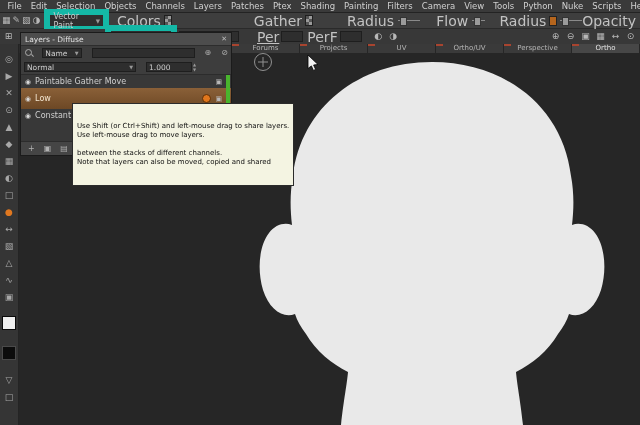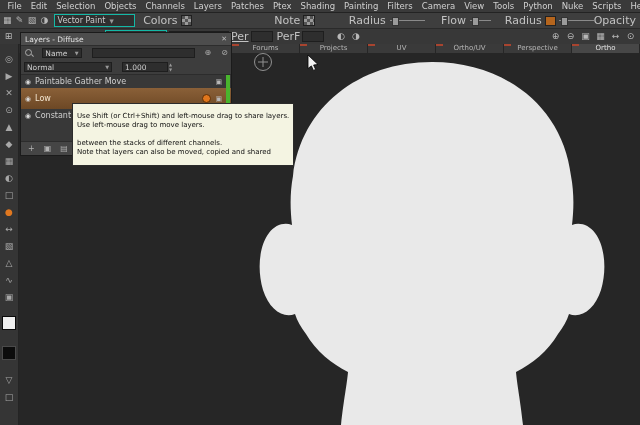--- a/index.html
+++ b/index.html
@@ -10,24 +10,24 @@
   }
   
   .menubar { position:absolute; top:0; left:0; right:0; height:12px; background:#3a3a3a;
     border-bottom:1px solid #232323; display:flex; align-items:center; padding-left:3px; }
   .menu-item { font-size:8.5px; line-height:12px; padding:0 4.5px; color:#d0d0d0; white-space:nowrap; }
   
   .toolbar-paint { position:absolute; top:13px; left:0; right:0; height:15px; background:#3e3e3e;
     border-bottom:1px solid #2a2a2a; display:flex; align-items:center; }
   .tbicon { width:13px; height:13px; margin-left:2px; font-size:9px; line-height:13px; text-align:center;
     color:#b8b8b8; }
-  .dropdown { height:11px; background:#2f2f2f; border:1px solid #14b8a6; box-shadow:inset 0 1px 0 #4a4a4a00;
+  .dropdown { height:11px; background:#2f2f2f; border:6px solid #14b8a6; box-shadow:inset 0 1px 0 #4a4a4a00;
     display:flex; align-items:center; font-size:8px; padding:0 3px; color:#ccc; }
   .dropdown .arr { margin-left:4px; font-size:5.5px; color:#999; }
-  .tblabel { font-size:11px; color:#c2c2c2; white-space:nowrap; }
+  .tblabel { font-size:14px; color:#c2c2c2; white-space:nowrap; }
   .checker { width:12px; height:9px; border:1px solid #1f1f1f;
     background-image:linear-gradient(45deg,#9a9a9a 25%,transparent 25%,transparent 75%,#9a9a9a 75%),
                      linear-gradient(45deg,#9a9a9a 25%,#555 25%,#555 75%,#9a9a9a 75%);
     background-size:6px 6px; background-position:0 0,3px 3px; }
   .slider { position:relative; height:1px; background:#8a8a8a; }
   .slider .handle { position:absolute; top:-3px; left:2px; width:5px; height:7px; background:#9a9a9a; border:1px solid #333; }
   .valbox-orange { width:11px; height:8px; background:#b5651d; border:1px solid #222; }
   
   .toolbar-xform { position:absolute; top:29px; left:0; right:0; height:15px; background:#383838;
     border-bottom:1px solid #262626; display:flex; align-items:center; }
@@ -79,21 +79,21 @@
   .layer-row.selected { height:21px; background:linear-gradient(#8a6038,#6d4825); color:#f4e6d0; }
   .eye { font-size:7px; color:#d8d8d8; }
   .layer-name { white-space:nowrap; overflow:hidden; }
   .row-right { margin-left:auto; display:flex; align-items:center; gap:4px; }
   .orange-dot { width:7px; height:7px; border-radius:50%; background:#e0761c; border:1px solid #5a2f08; }
   .badge { font-size:7px; color:#b9b9b9; }
   .palette-bottom { height:13px; display:flex; align-items:center; gap:9px; padding:0 7px;
     background:#454545; border-top:1px solid #2c2c2c; font-size:8px; color:#b2b2b2; }
   
   .tooltip { position:absolute; left:72px; top:103px; z-index:9; background:#f4f4e2;
-    border:1px solid #2b2b2b; padding:8px 4px; font-size:7px; line-height:9px; color:#101010; }
+    border:1px solid #2b2b2b; padding:18px 4px; font-size:7px; line-height:9px; color:#101010; }
   .tooltip div { white-space:nowrap; min-height:9px; }
   
   .pointer-svg { position:absolute; left:0; top:0; z-index:20; pointer-events:none; }
 </style>
 </head>
 <body>
 
 <div class="app">
 
   <div class="menubar">
@@ -121,21 +121,21 @@
     <span class="tbicon">▦</span>
     <span class="tbicon">✎</span>
     <span class="tbicon">▧</span>
     <span class="tbicon">◑</span>
     <div class="dropdown" style="width:92px; margin-left:4px;">
       <span>Vector Paint</span>
       <span class="arr">▼</span>
     </div>
     <span class="tblabel" style="margin-left:8px;">Colors</span>
     <span class="checker" style="margin-left:3px;"></span>
-    <span class="tblabel" style="margin-left:82px;">Note</span>
+    <span class="tblabel" style="margin-left:82px;">Gather</span>
     <span class="checker" style="margin-left:3px;"></span>
     <span class="tblabel" style="margin-left:34px;">Radius</span>
     <div class="slider" style="width:44px; margin-left:4px;">
         <span class="handle"></span>
       </div>
     <span class="tblabel" style="margin-left:16px;">Flow</span>
     <div class="slider" style="width:26px; margin-left:4px;">
         <span class="handle"></span>
       </div>
     <span class="tblabel" style="margin-left:14px;">Radius</span>
@@ -151,21 +151,21 @@
     <span class="tbicon">⊟</span>
     <span class="tbicon">↔</span>
     <span class="tbicon">↕</span>
     <span class="tbicon">⇄</span>
     <span class="tbicon">◇</span>
     <div class="dropdown" style="width:54px; margin-left:15px;">
       <span>New</span>
       <span class="arr">▼</span>
     </div>
     <input class="field" style="width: 60px; margin-left: 2px;" value="">
-    <span class="tblabel" style="margin-left:2px;text-decoration:underline;">Per</span>
+    <span class="tblabel" style="margin-left:18px;text-decoration:underline;">Per</span>
     <input class="field" style="width: 22px; margin-left: 2px;">
     <span class="tblabel" style="margin-left:4px;">PerF</span>
     <input class="field" style="width: 22px; margin-left: 2px;">
     <span class="tbicon" style="margin-left:10px;">◐</span>
     <span class="tbicon">◑</span>
     <span class="tbicon" style="margin-left:auto;">⊕</span>
     <span class="tbicon">⊖</span>
     <span class="tbicon">▣</span>
     <span class="tbicon">▦</span>
     <span class="tbicon">↔</span>
@@ -228,21 +228,21 @@
       <span class="mag"></span>
       <div class="mini-select" style="width:46px;">
         <span>Name</span>
         <span class="arr">▼</span>
       </div>
       <input class="mini-input" style="flex: 1 1 0%;" value="">
       <span class="round-btn">⊕</span>
       <span class="round-btn">⊘</span>
     </div>
     <div class="blend-row">
-      <div class="mini-select" style="width:88px;align-items:center;">
+      <div class="mini-select" style="width:112px;align-items:center;">
         <span>Normal</span>
         <span class="arr">▼</span>
       </div>
       <div class="spinner">
         <span class="spin-val">1.000</span>
         <span class="spin-arrows">
           <span>▲</span>
           <span>▼</span>
         </span>
       </div>

